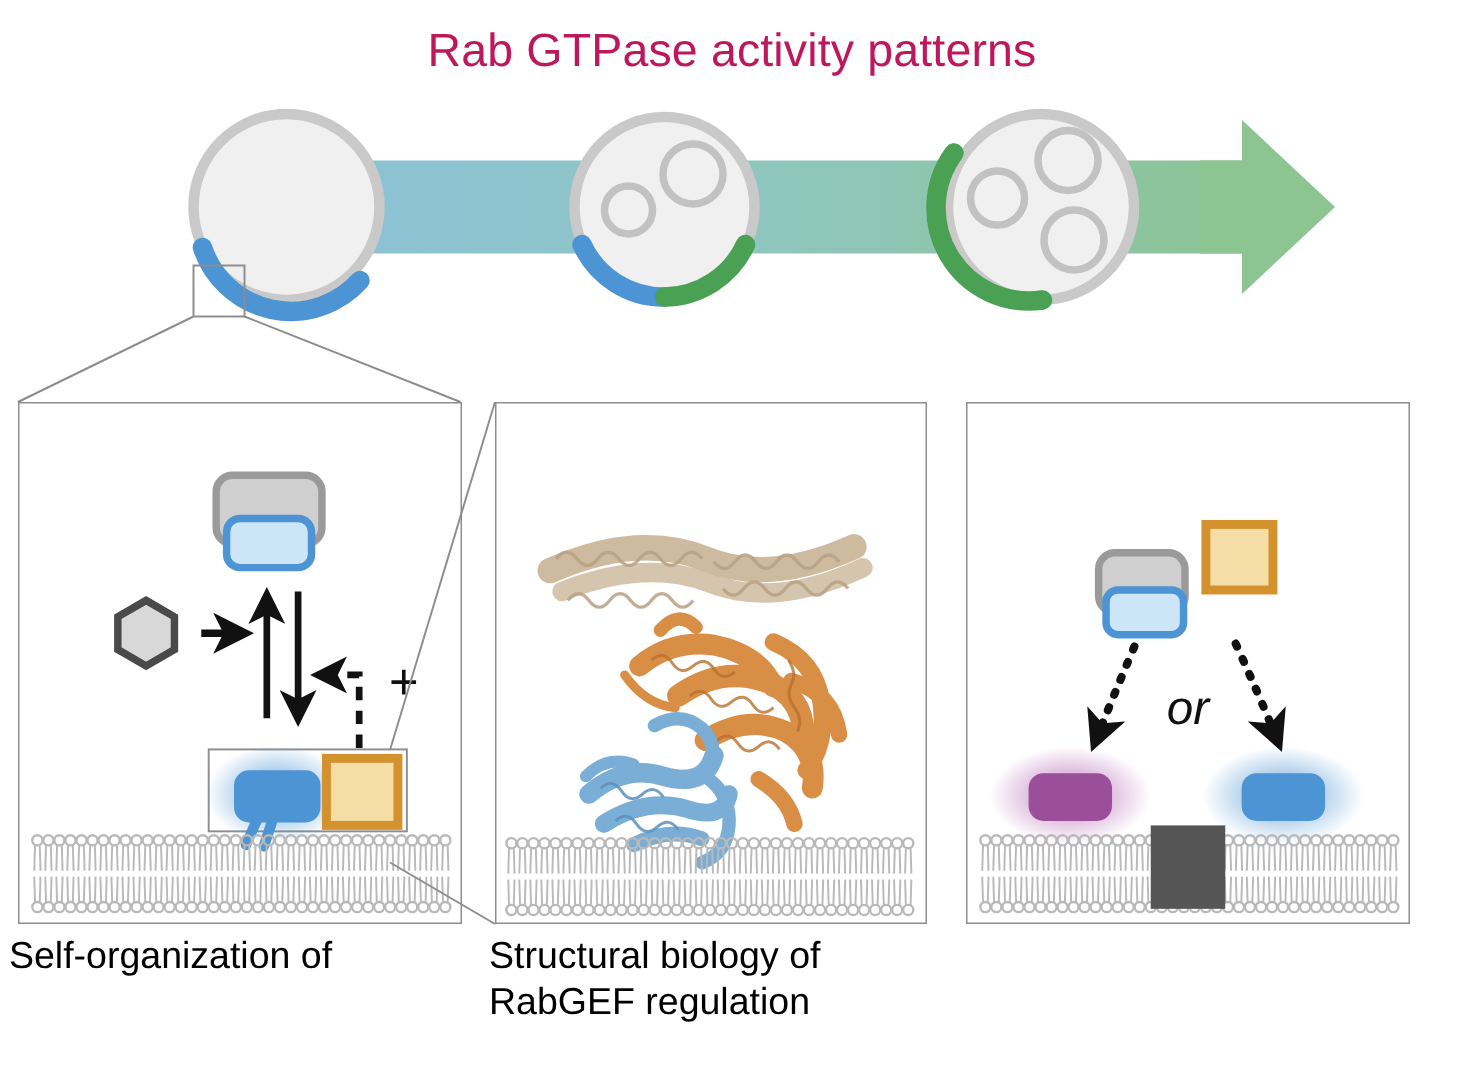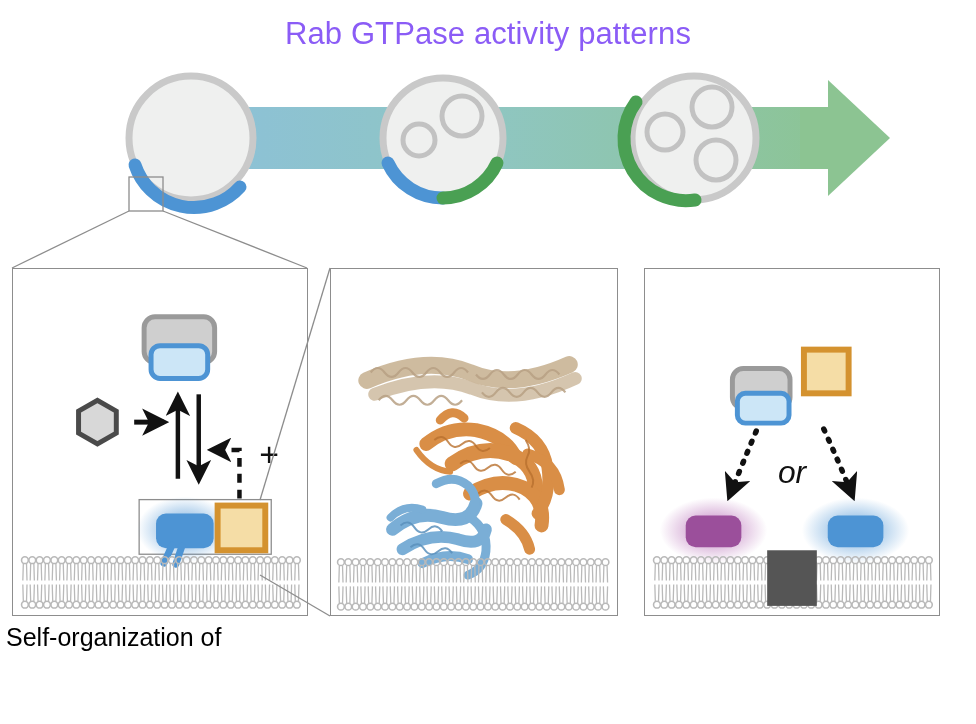--- a/index.html
+++ b/index.html
@@ -2,21 +2,21 @@
 <html><head>
 <meta charset="utf-8">
 <style>
   html,body{margin:0;padding:0;background:#ffffff;}
   body{width:976px;height:724px;position:relative;overflow:hidden;
        font-family:"Liberation Sans","DejaVu Sans",sans-serif;color:#000;}
   .root{position:absolute;inset:0;}
 
   
   .title{position:absolute;left:0;top:16px;width:976px;text-align:center;
-         font-size:31px;letter-spacing:.1px;color:#8b5cf6;}
+         font-size:31px;letter-spacing:.1px;color:#be185d;}
 
   
   .top-svg{position:absolute;left:0;top:60px;width:976px;height:200px;}
 
   
   .panels{position:absolute;left:0;top:268px;width:976px;height:350px;}
   .panel{position:absolute;top:0;height:348px;border:1.4px solid #8d8d8d;
          background:#fff;box-sizing:border-box;overflow:hidden;}
   #panel-1{left:12px;width:296px;}
   #panel-2{left:330px;width:288px;}
@@ -695,16 +695,18 @@
       <path d="M 260 500 L 330 268"></path>
       <path d="M 260 575 L 330 616"></path>
     </g>
   </svg>
 
   <div class="captions">
     <div class="caption" id="caption-1">
       <span>Self-organization of</span>
     </div>
     <div class="caption" id="caption-2">
+      <span>Structural biology of</span>
+      <span>RabGEF regulation</span>
     </div>
   </div>
 
 </div>
 
 </body></html>

